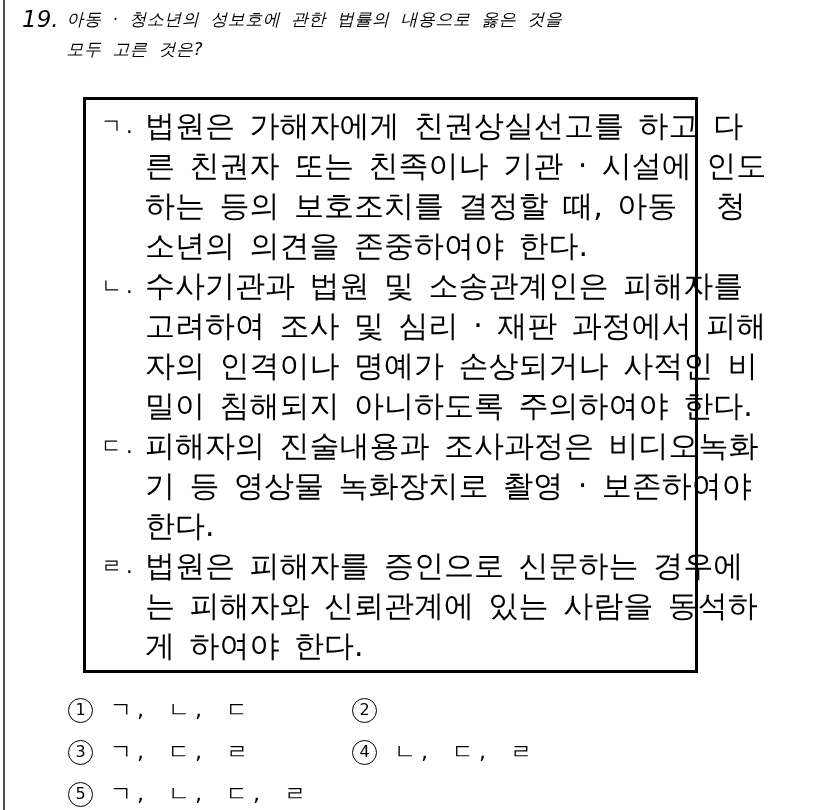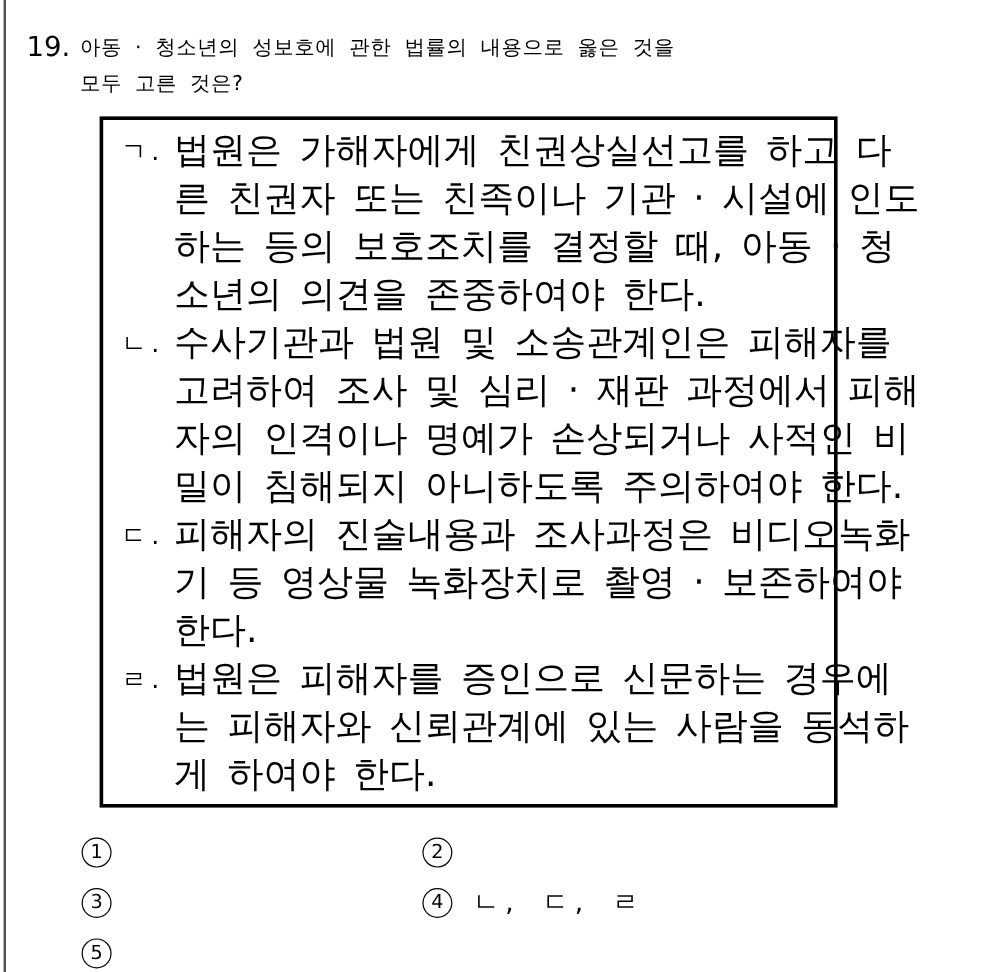--- a/index.html
+++ b/index.html
@@ -13,23 +13,24 @@
     overflow: hidden;
   }
   .left-rule {
     position: absolute;
     left: 3px; top: 0;
     width: 2px; height: 810px;
     background: #4f4f4f;
   }
   .question {
     position: absolute;
-    left: 22px; top: 25px;
+    left: 22px; top: 4px;
     display: flex;
     align-items: flex-start;
+    font-style: italic;
   }
   .qnum {
     font-size: 23px;
     line-height: 30px;
     margin-right: 8px;
     white-space: pre;
   }
   .qtext {
     font-size: 17px;
     line-height: 30px;
@@ -137,37 +138,40 @@
 는 피해자와 신뢰관계에 있는 사람을 동석하
 게 하여야 한다.</div>
     </div>
   </div>
 
   <div class="options">
     <div class="option option-1">
       <span class="circle">
           <span>1</span>
         </span>
+      <span class="option-text">ㄱ, ㄴ, ㄷ</span>
     </div>
     <div class="option option-2">
       <span class="circle">
           <span>2</span>
         </span>
     </div>
     <div class="option option-3">
       <span class="circle">
           <span>3</span>
         </span>
+      <span class="option-text">ㄱ, ㄷ, ㄹ</span>
     </div>
     <div class="option option-4">
       <span class="circle">
           <span>4</span>
         </span>
       <span class="option-text">ㄴ, ㄷ, ㄹ</span>
     </div>
     <div class="option option-5">
       <span class="circle">
           <span>5</span>
         </span>
+      <span class="option-text">ㄱ, ㄴ, ㄷ, ㄹ</span>
     </div>
   </div>
 
 </div>
 
 </body></html>

